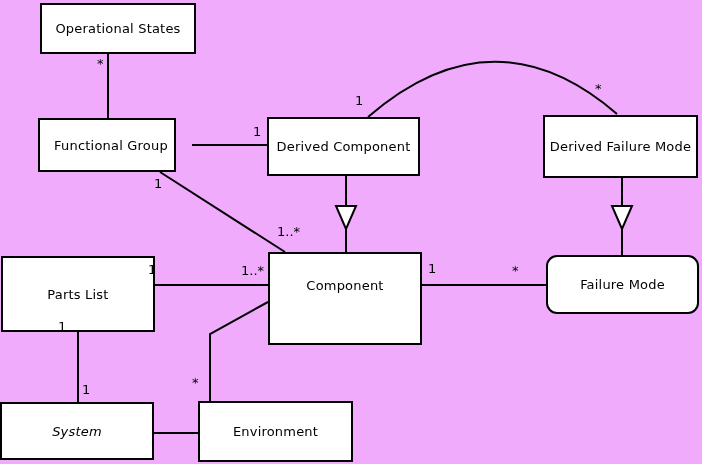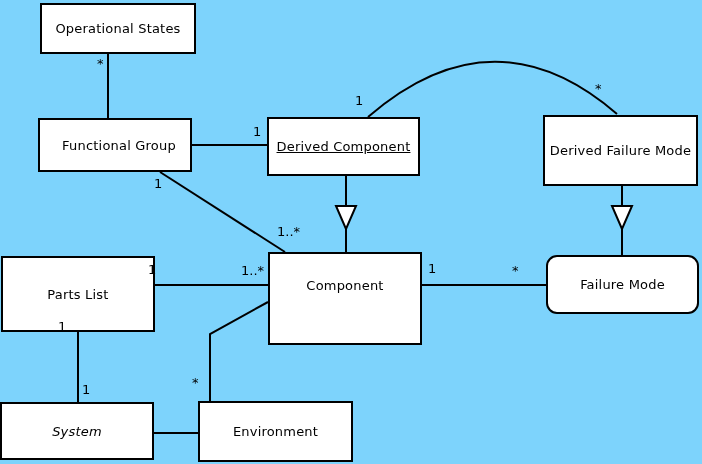--- a/index.html
+++ b/index.html
@@ -1,20 +1,20 @@
 <!DOCTYPE html>
 <html><head>
 <meta charset="utf-8">
 <style>
   html, body { margin: 0; padding: 0; background: #ffffff; }
   .canvas {
     position: relative;
     width: 702px;
     height: 464px;
-    background: #7dd3fc;
+    background: #f0abfc;
     font-family: "DejaVu Sans", sans-serif;
     color: #000000;
     overflow: hidden;
   }
   .edges {
     position: absolute;
     left: 0; top: 0;
     z-index: 1;
   }
   .cls {
@@ -88,29 +88,29 @@
 
     <line x1="154" y1="433" x2="198" y2="433" stroke="#000" stroke-width="2"></line>
 
     <polyline points="210,401 210,334 268,302" fill="none" stroke="#000" stroke-width="2"></polyline>
   </svg>
 
   <div class="cls" style="left:40px; top:3px; width:156px; height:51px;">
     <span>Operational States</span>
   </div>
 
-  <div class="cls" style="left:38px; top:118px; width:154px; height:54px;padding-left:8px;">
+  <div class="cls" style="left:38px; top:118px; width:138px; height:54px;padding-left:8px;">
     <span>Functional Group</span>
   </div>
 
-  <div class="cls" style="left:267px; top:117px; width:153px; height:59px;text-decoration:underline;">
+  <div class="cls" style="left:267px; top:117px; width:153px; height:59px;">
     <span>Derived Component</span>
   </div>
 
-  <div class="cls" style="left:543px; top:115px; width:155px; height:71px;">
+  <div class="cls" style="left:543px; top:115px; width:155px; height:63px;">
     <span>Derived Failure Mode</span>
   </div>
 
   <div class="cls" style="left:1px; top:256px; width:154px; height:76px;">
     <span>Parts List</span>
   </div>
 
   <div class="cls cls-compart" style="left:268px; top:252px; width:154px; height:93px;">
     <div class="cls-name-area">
       <span>Component</span>

